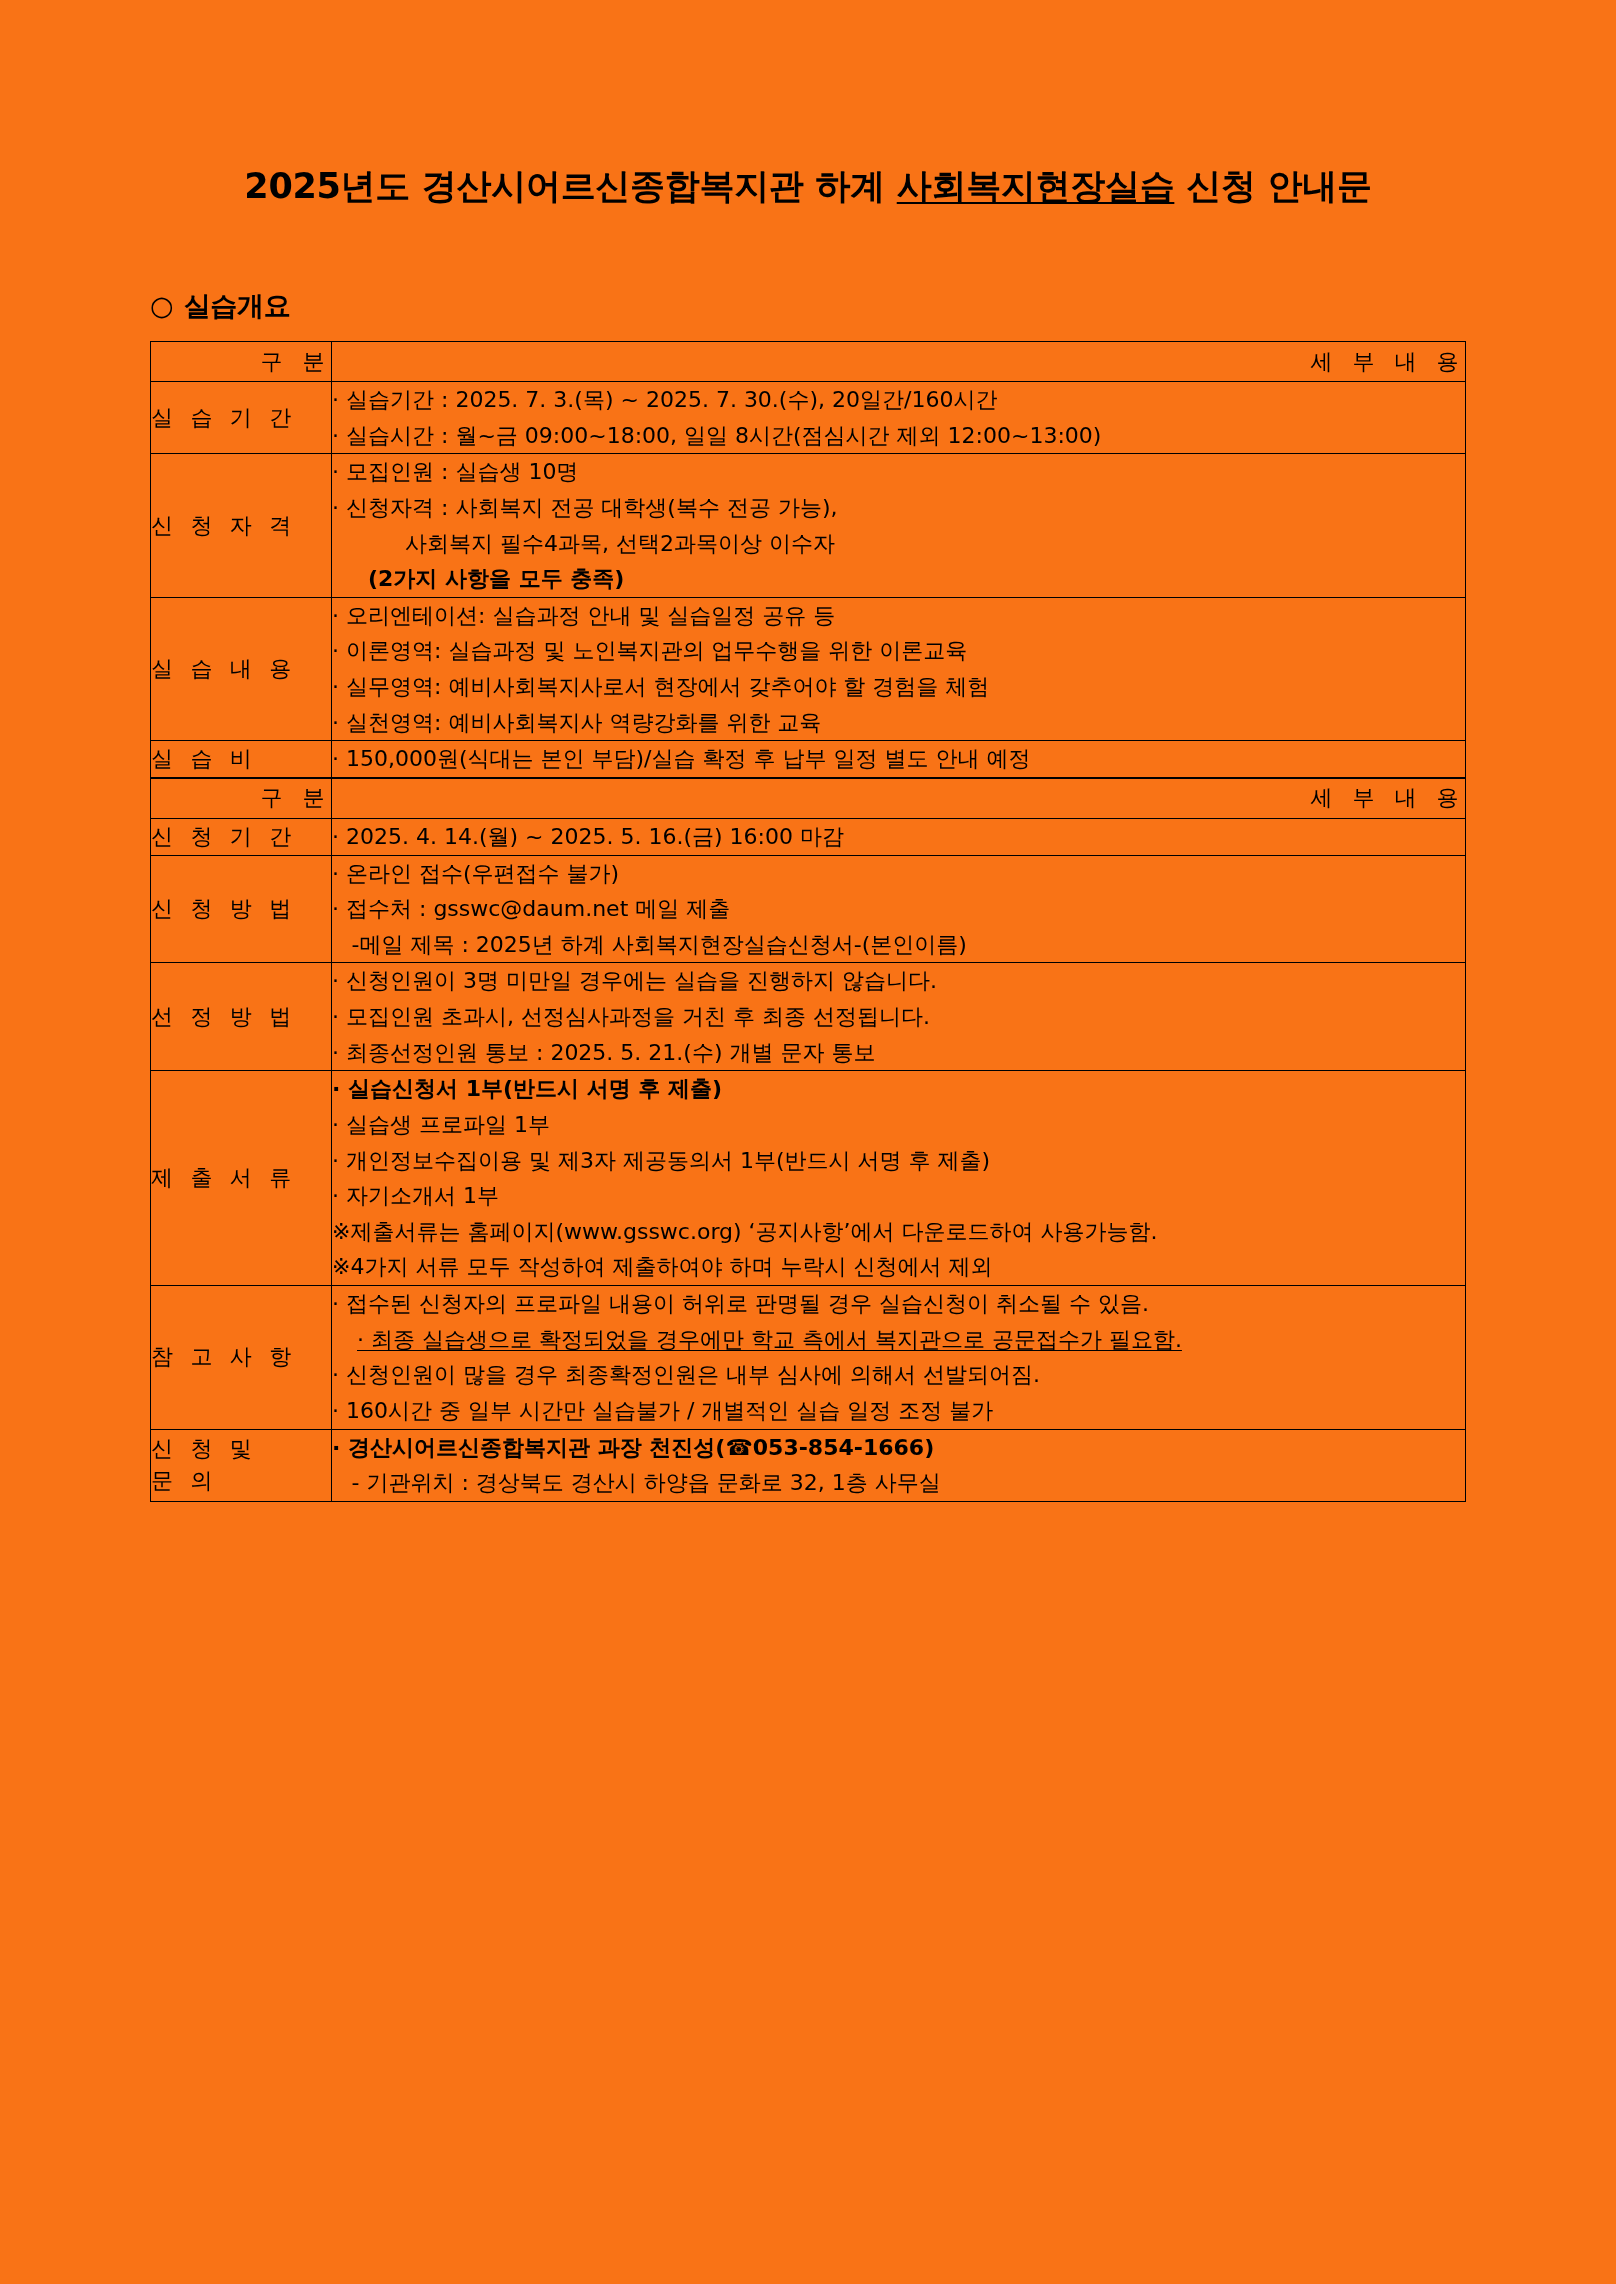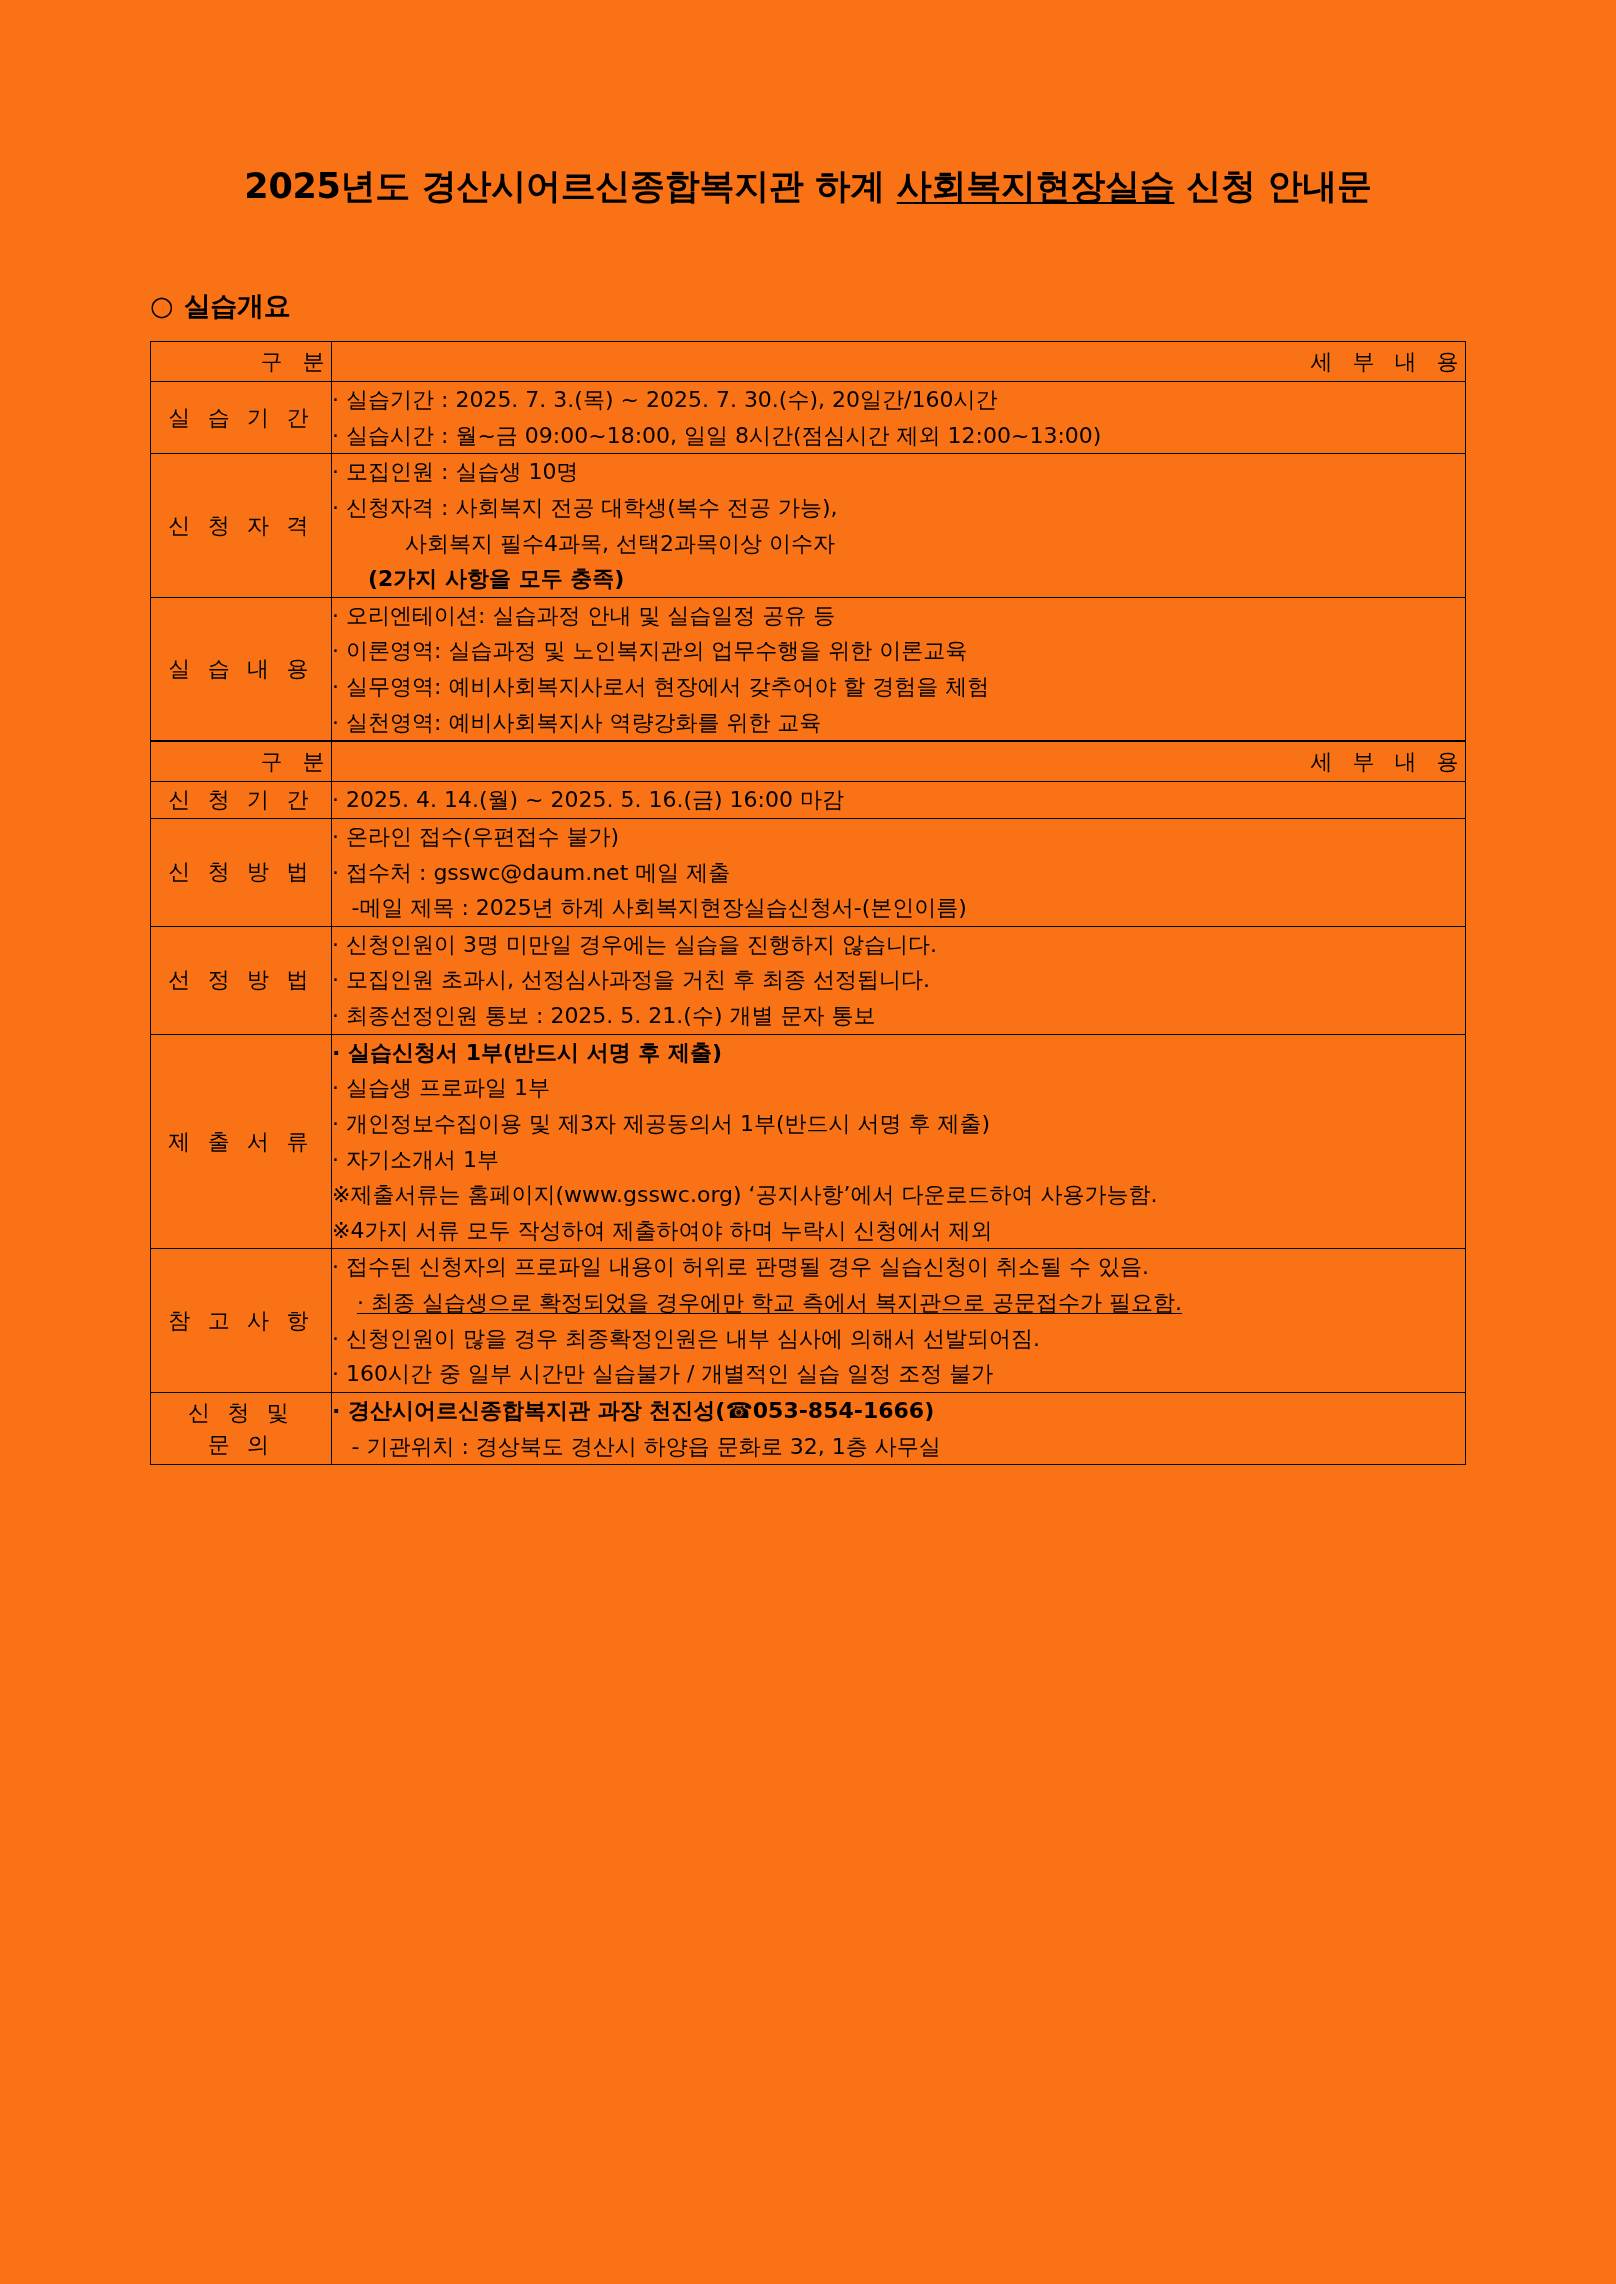--- a/index.html
+++ b/index.html
@@ -60,21 +60,20 @@
   }
   .hdr {
     text-align: right;
     font-weight: 700;
     font-size: 23.5px;
     letter-spacing: 6.5px;
     padding: 10.4px 0 10.4px 0;
     height: 39px;
   }
   .label-cell {
-    text-align: center;
     font-weight: 700;
     font-size: 23px;
     letter-spacing: 5.2px;
     padding: 9px 3.9px;
   }
   .detail-cell {
     padding: 9px 11.7px 10.4px 14.3px;
   }
   .line {
     display: block;
@@ -155,20 +154,26 @@
       <tr>
         <td class="label-cell">실 습 내  용</td>
         <td class="detail-cell">
           <span class="line">· 오리엔테이션: 실습과정 안내 및 실습일정 공유 등</span>
           <span class="line">· 이론영역: 실습과정 및 노인복지관의 업무수행을 위한 이론교육</span>
           <span class="line">· 실무영역: 예비사회복지사로서 현장에서 갖추어야 할 경험을 체험</span>
           <span class="line">· 실천영역: 예비사회복지사 역량강화를 위한 교육</span>
         </td>
       </tr>
 
+      <tr>
+        <td class="label-cell">실  습  비</td>
+        <td class="detail-cell">
+          <span class="line">· 150,000원(식대는 본인 부담)/실습 확정 후 납부 일정 별도 안내 예정</span>
+        </td>
+      </tr>
     </tbody>
   </table>
 
 
   <table class="sheet">
     <colgroup>
         <col class="col-label2">
         <col>
       </colgroup>
     <tbody>

